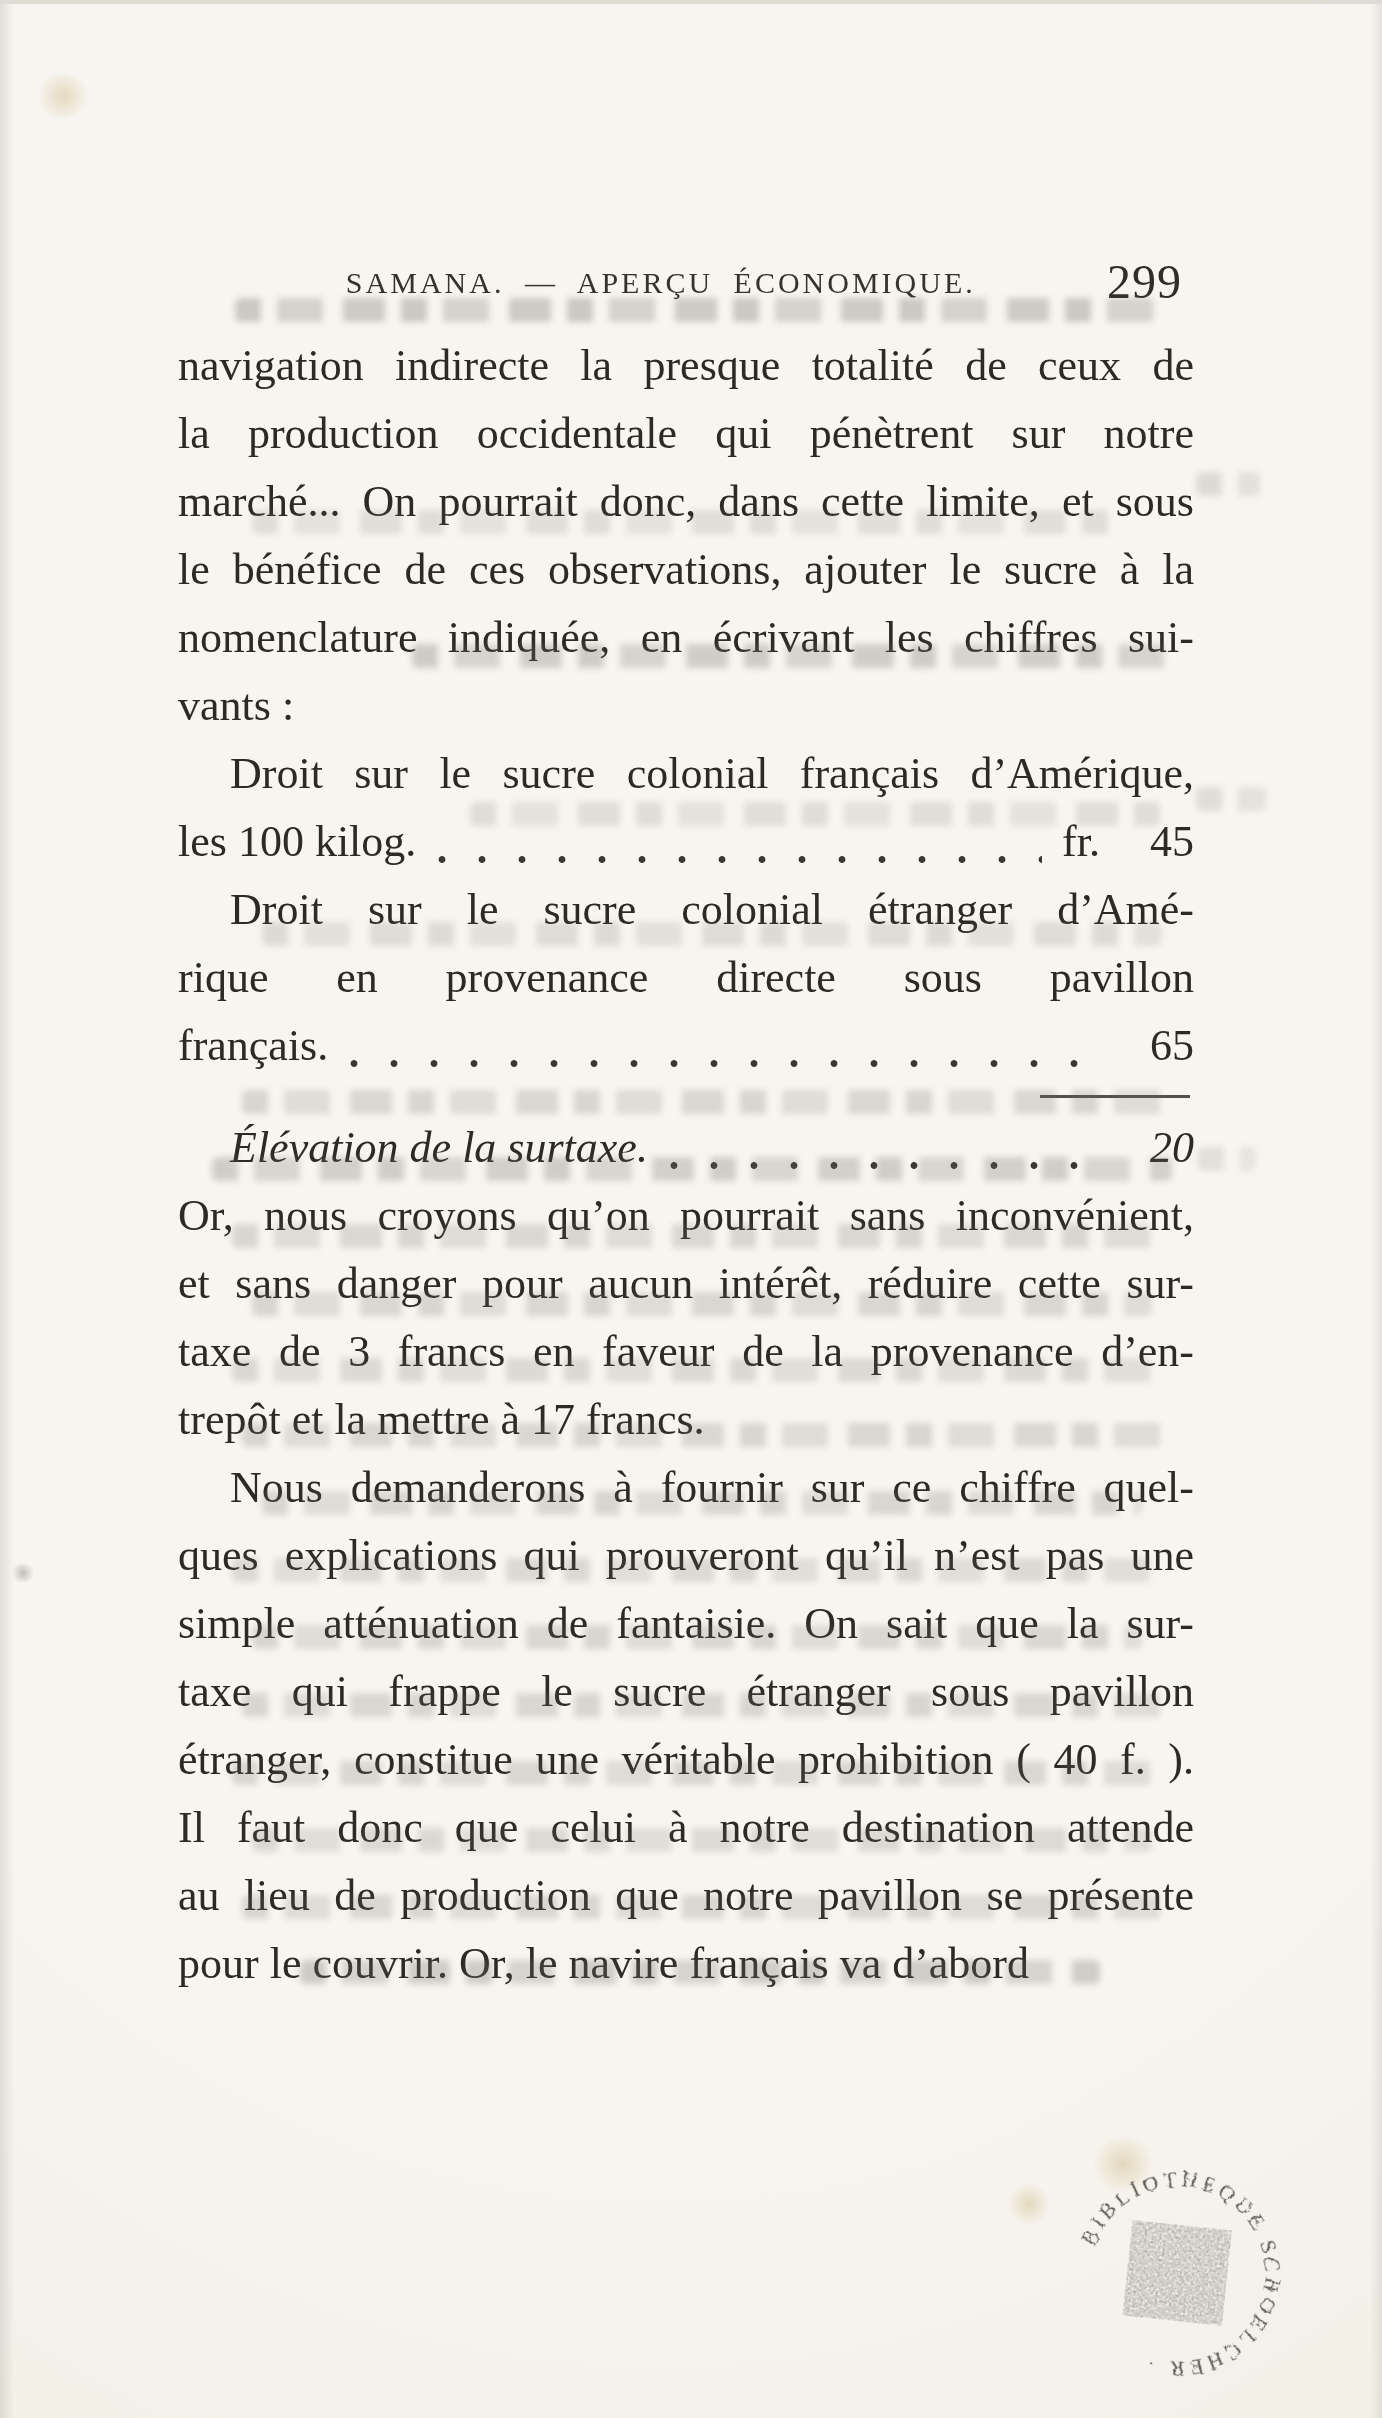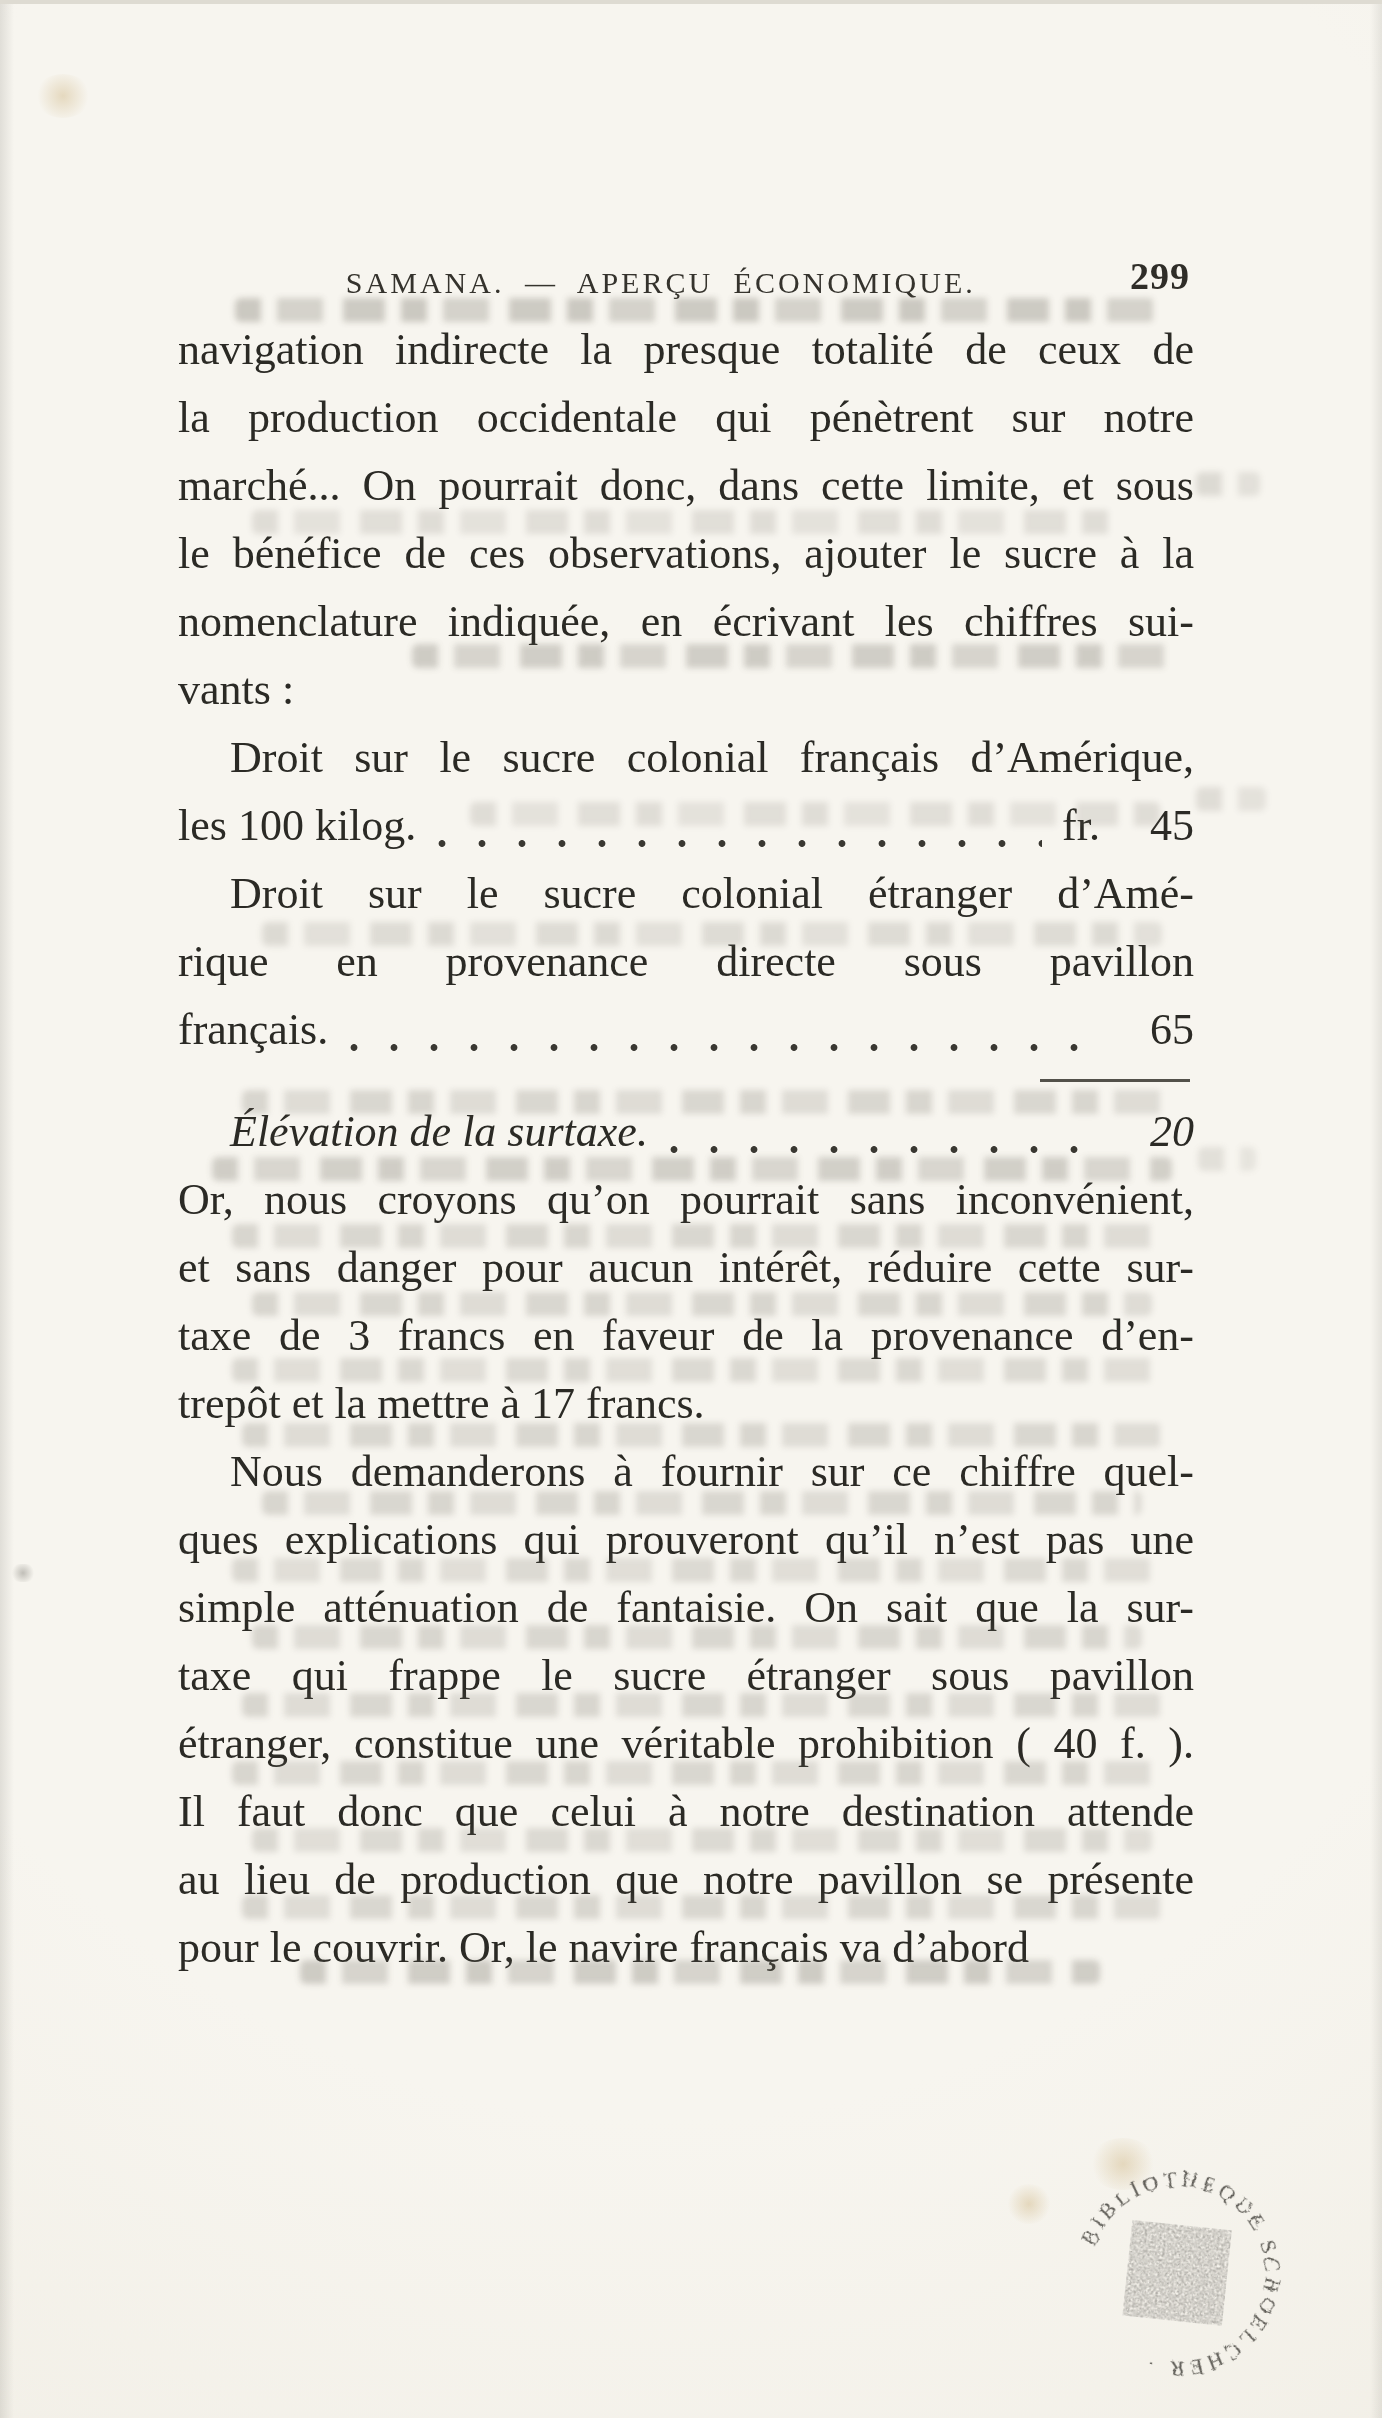--- a/index.html
+++ b/index.html
@@ -21,24 +21,24 @@
     content:"";position:absolute;right:0;top:0;bottom:0;width:12px;
     background:linear-gradient(270deg, rgba(120,118,110,.14), rgba(120,118,110,0));
   }
   .header{position:absolute;left:178px;top:258px;width:1016px;height:48px;}
   .running-title{
     position:absolute;left:50%;transform:translateX(-54%);top:4px;
     font-size:30px;letter-spacing:3px;word-spacing:10px;white-space:nowrap;
     color:#35332d;
   }
   .page-number{
-    position:absolute;right:4px;top:-8px;font-size:38px;color:#2f2d28;letter-spacing:1px;font-weight:bold;
+    position:absolute;right:12px;top:-8px;font-size:48px;color:#2f2d28;letter-spacing:1px;
   }
   .text-block{
-    position:absolute;left:178px;top:312px;width:1016px;
+    position:absolute;left:178px;top:328px;width:1016px;
     font-size:44px;line-height:68px;
   }
   .line{height:68px;overflow:visible;}
   .just{text-align:justify;text-align-last:justify;}
   .endline{text-align:left;text-align-last:left;}
   .ind{text-indent:52px;}
   .leader{display:flex;align-items:center;text-indent:0;}
   .leader.ind{padding-left:52px;font-style:italic;}
   .lab{white-space:nowrap;}
   .dots{

